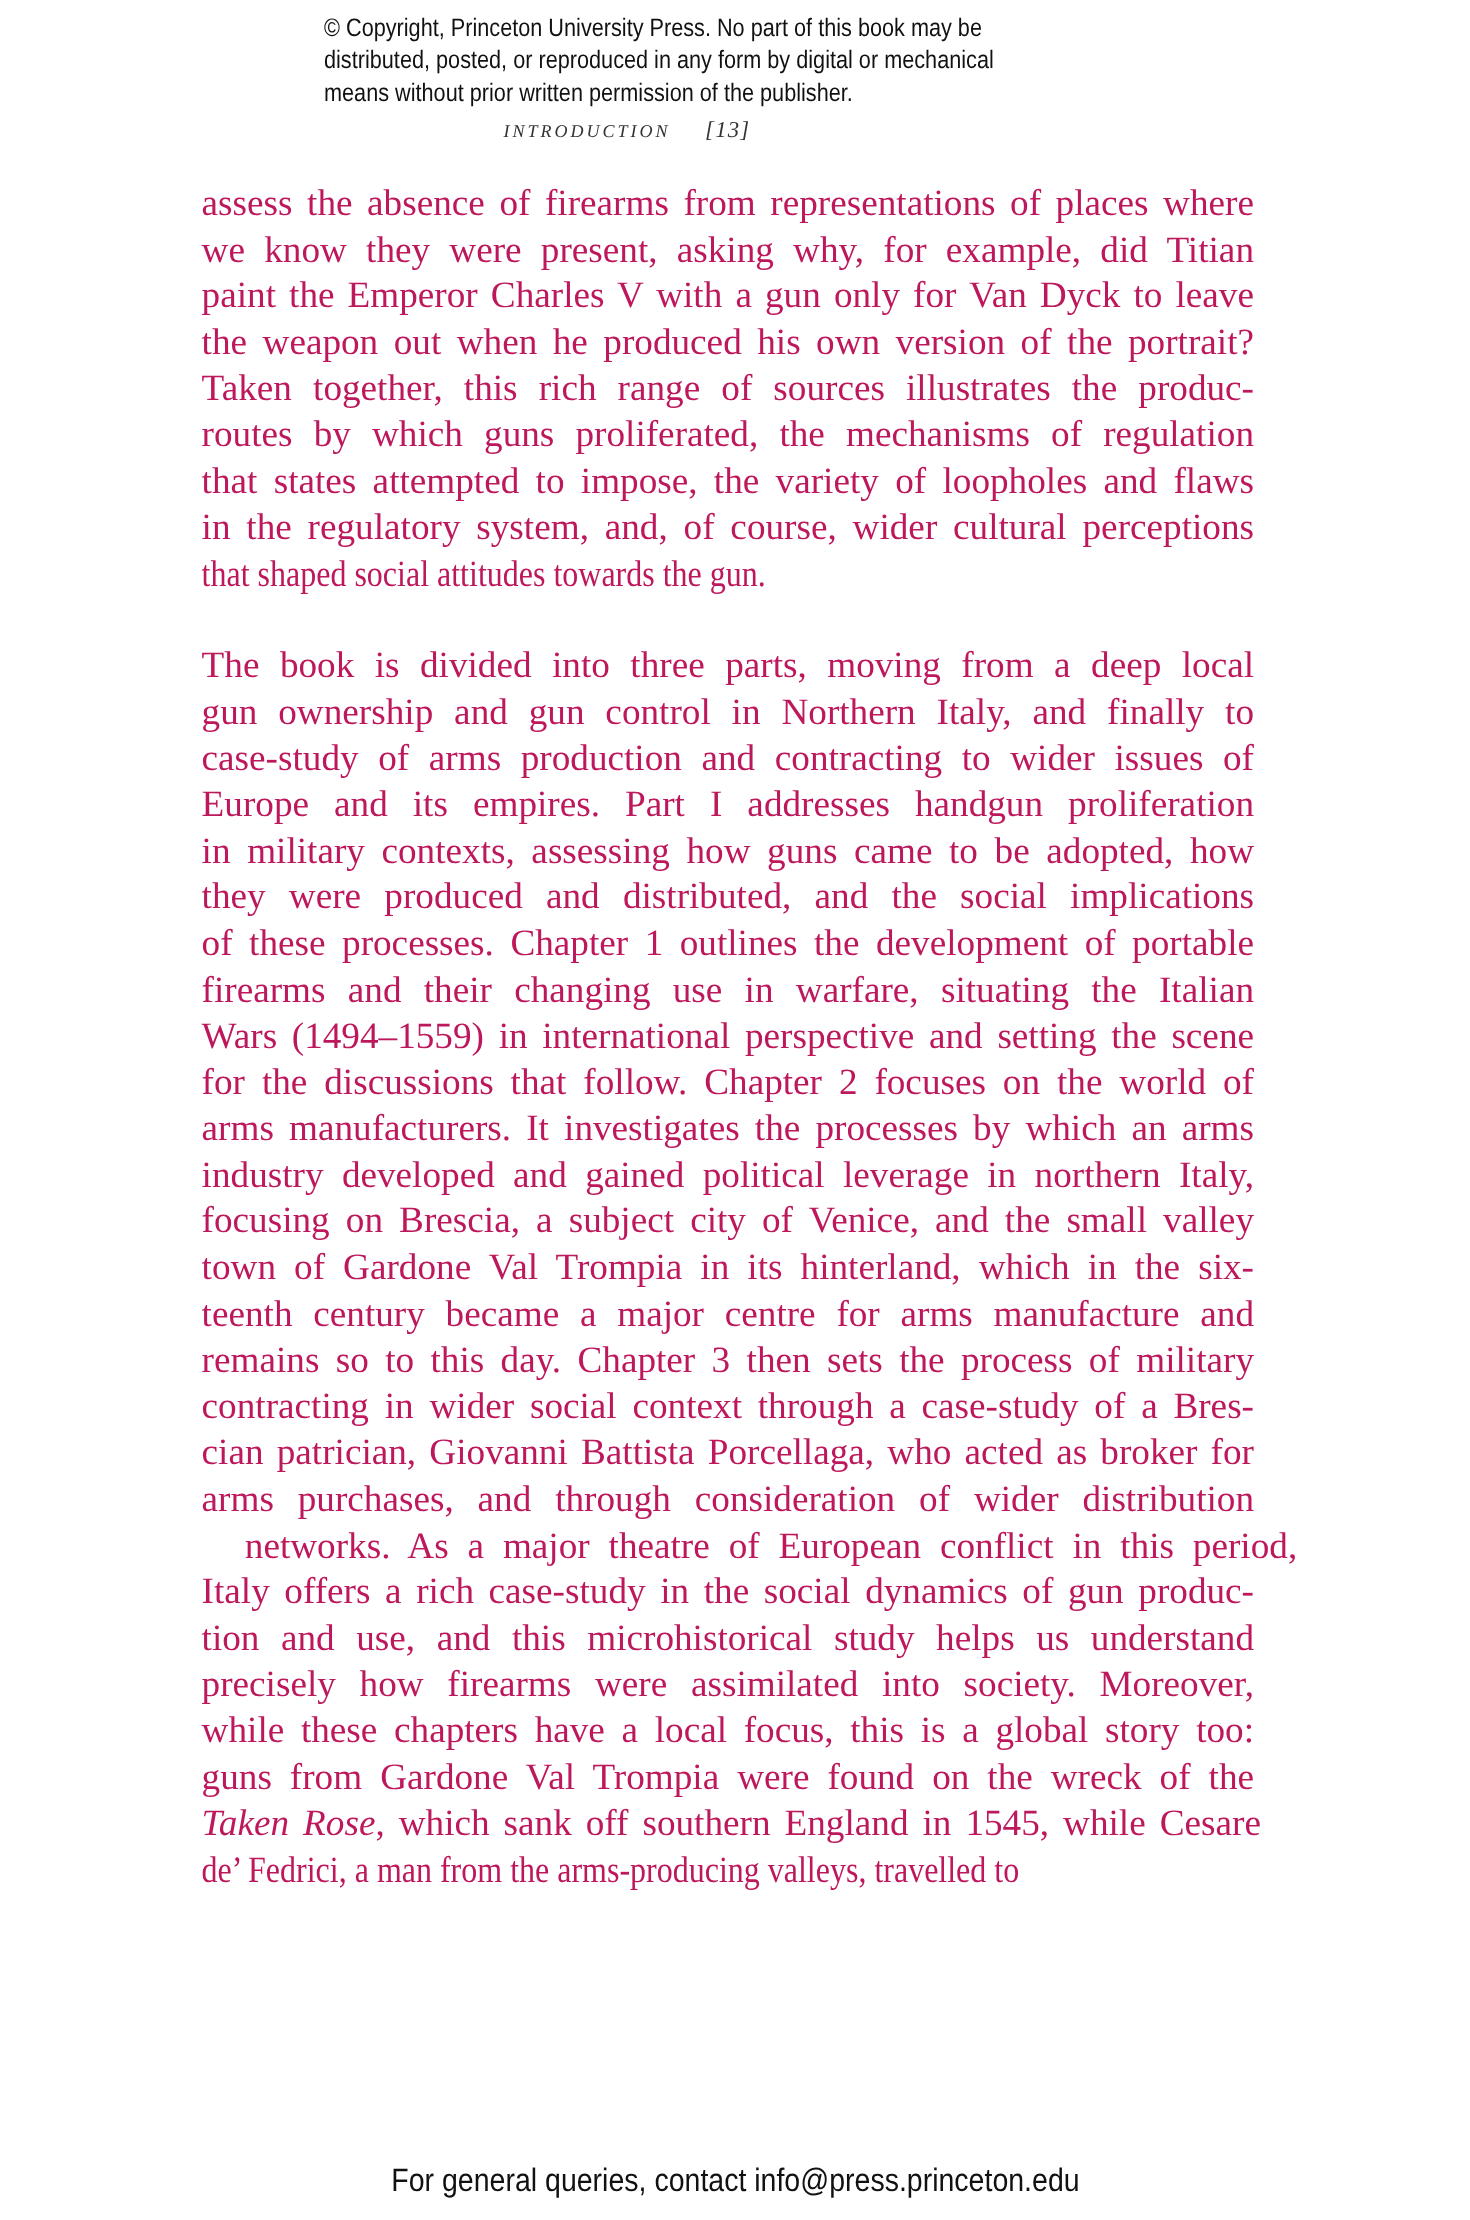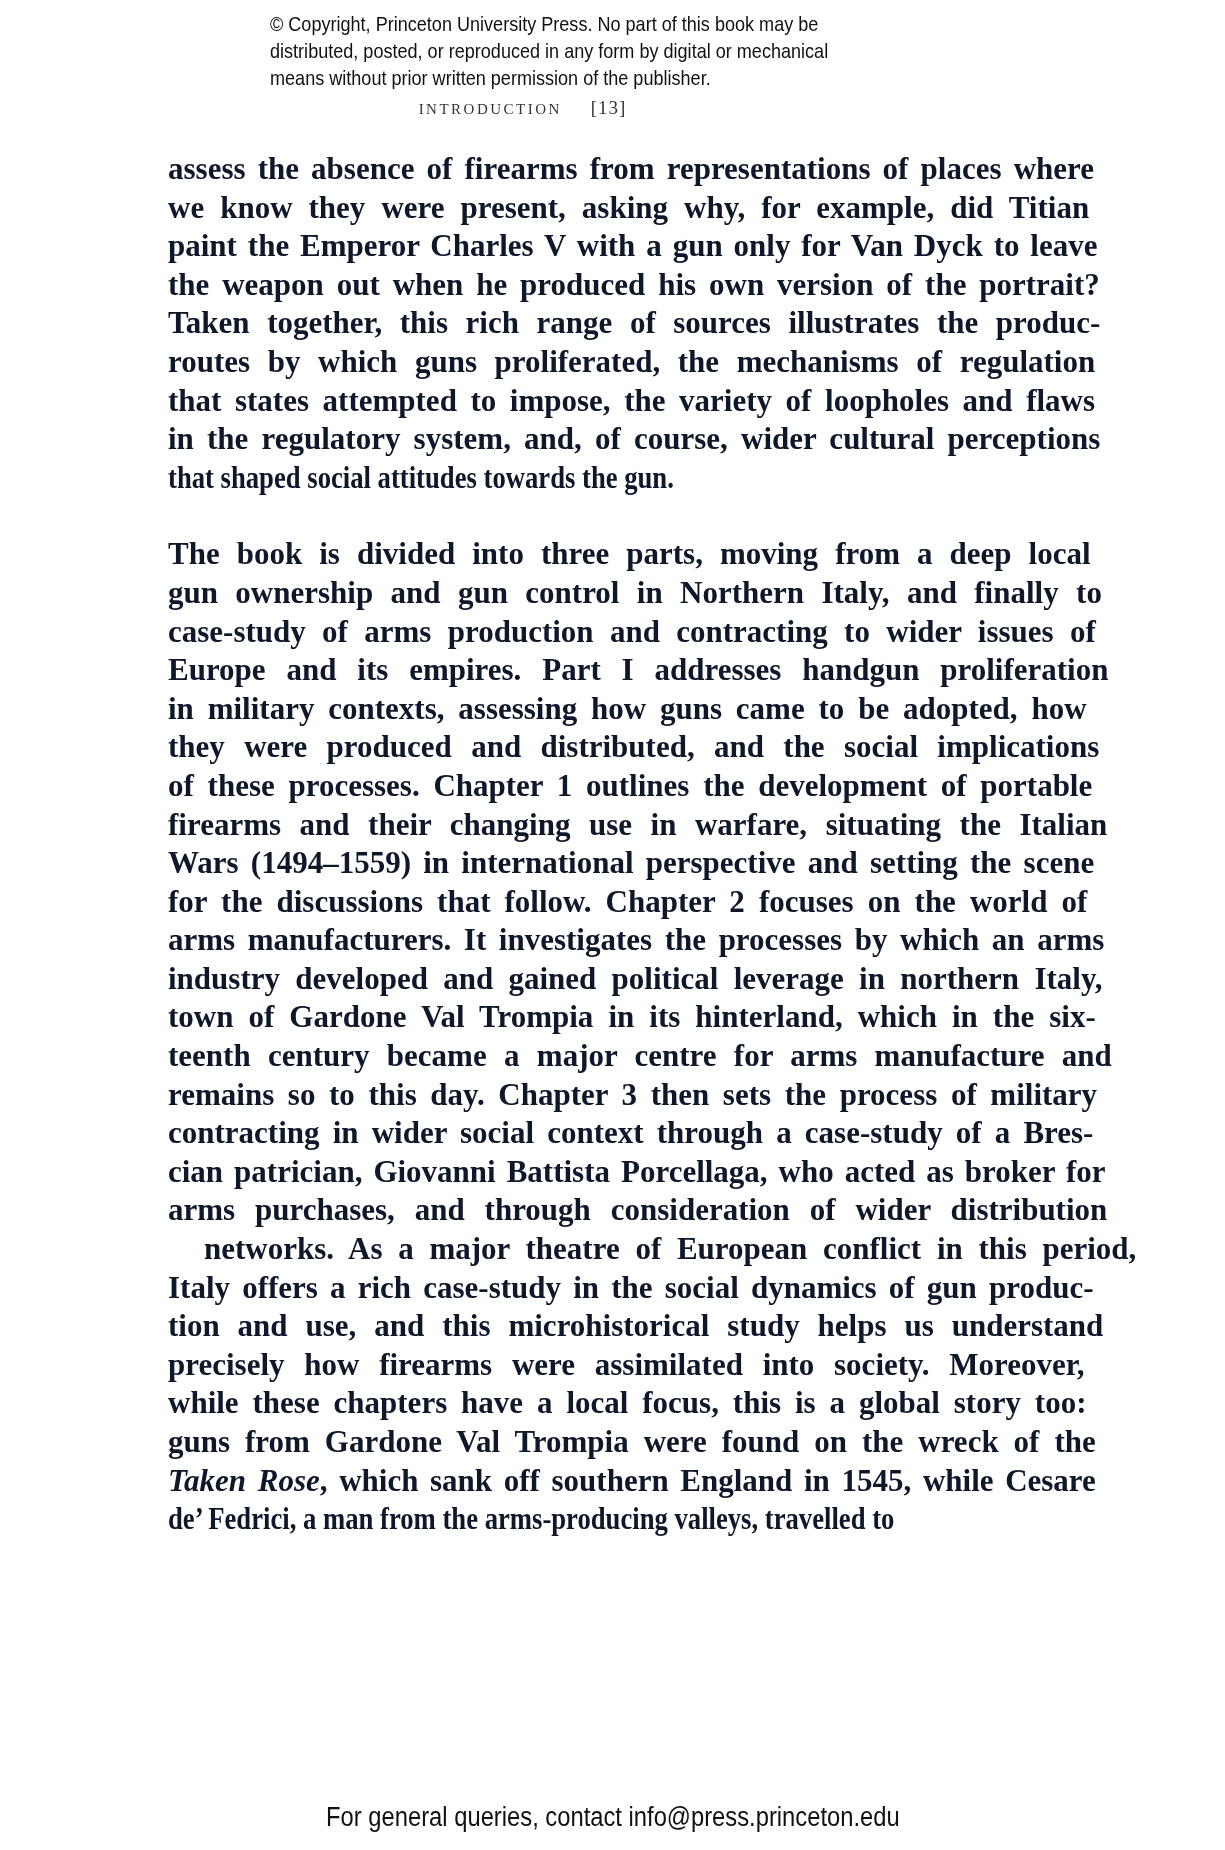--- a/index.html
+++ b/index.html
@@ -5,27 +5,27 @@
   html, body { margin: 0; padding: 0; background: #ffffff; }
   body { width: 1225px; height: 1850px; position: relative; overflow: hidden; color: #231f20; }
   .copyright {
     position: absolute; left: 270px; top: 10px; width: 720px;
     font-family: "Liberation Sans", sans-serif; font-size: 21px; line-height: 27px;
     color: #111; transform: scaleX(0.86); transform-origin: left top; width: 840px;
   }
   .copyright div { white-space: nowrap; }
   .running-head {
     position: absolute; left: 0; width: 1045px; top: 94px; text-align: center;
-    font-family: "Liberation Serif", serif; font-size: 19px; color: #333; letter-spacing: 2px;
+    font-family: "Liberation Serif", serif; font-size: 19px; color: #333; letter-spacing: 2px; font-style: italic;
   }
   .running-head .title { font-variant: small-caps; text-transform: lowercase; font-size: 22px; letter-spacing: 2.5px; }
   .running-head .page { margin-left: 22px; letter-spacing: 1px; }
   .body-text {
     position: absolute; left: 168px; width: 877px; top: 150px;
-    font-family: "Liberation Serif", serif; font-size: 31px; line-height: 38.6px; color: #0f172a; font-weight: bold;
+    font-family: "Liberation Serif", serif; font-size: 31px; line-height: 38.6px; color: #be185d;
   }
   .para { margin: 0; }
   .para + .para { margin-top: 38px; }
   .line {
     display: block; white-space: nowrap; text-align: justify; text-align-last: justify;
     height: 38.6px; overflow: visible;
   }
   .line.last { text-align-last: left; }
   .line .inner { display: inline-block; }
   em { font-style: italic; }
@@ -67,20 +67,21 @@
       <span class="line"><span class="inner" style="word-spacing: 8.5816px;">case-study of arms production and contracting to wider issues of</span></span>
       <span class="line"><span class="inner" style="word-spacing: 13.0996px;">Europe and its empires. Part I addresses handgun proliferation</span></span>
       <span class="line"><span class="inner" style="word-spacing: 6.08125px;">in military contexts, assessing how guns came to be adopted, how</span></span>
       <span class="line"><span class="inner" style="word-spacing: 11.5938px;">they were produced and distributed, and the social implications</span></span>
       <span class="line"><span class="inner" style="word-spacing: 6.00174px;">of these processes. Chapter 1 outlines the development of portable</span></span>
       <span class="line"><span class="inner" style="word-spacing: 10.7917px;">firearms and their changing use in warfare, situating the Italian</span></span>
       <span class="line"><span class="inner" style="word-spacing: 4.48242px;">Wars (1494–1559) in international perspective and setting the scene</span></span>
       <span class="line"><span class="inner" style="word-spacing: 6.33665px;">for the discussions that follow. Chapter 2 focuses on the world of</span></span>
       <span class="line"><span class="inner" style="word-spacing: 4.8559px;">arms manufacturers. It investigates the processes by which an arms</span></span>
       <span class="line"><span class="inner" style="word-spacing: 7.54492px;">industry developed and gained political leverage in northern Italy,</span></span>
+      <span class="line"><span class="inner" style="word-spacing: 5.66619px;">focusing on Brescia, a subject city of Venice, and the small valley</span></span>
       <span class="line"><span class="inner" style="word-spacing: 7.29545px;">town of Gardone Val Trompia in its hinterland, which in the six-</span></span>
       <span class="line"><span class="inner" style="word-spacing: 9.55903px;">teenth century became a major centre for arms manufacture and</span></span>
       <span class="line"><span class="inner" style="word-spacing: 5.88151px;">remains so to this day. Chapter 3 then sets the process of military</span></span>
       <span class="line"><span class="inner" style="word-spacing: 5.40469px;">contracting in wider social context through a case-study of a Bres-</span></span>
       <span class="line"><span class="inner" style="word-spacing: 3.23438px;">cian patrician, Giovanni Battista Porcellaga, who acted as broker for</span></span>
       <span class="line"><span class="inner" style="word-spacing: 12.1362px;">arms purchases, and through consideration of wider distribution</span></span>
       <span class="line"><span class="inner" style="word-spacing: 7.98281px; margin-left: 36px;">networks. As a major theatre of European conflict in this period,</span></span>
       <span class="line"><span class="inner" style="word-spacing: 4.41619px;">Italy offers a rich case-study in the social dynamics of gun produc-</span></span>
       <span class="line"><span class="inner" style="word-spacing: 10.1979px;">tion and use, and this microhistorical study helps us understand</span></span>
       <span class="line"><span class="inner" style="word-spacing: 11.9978px;">precisely how firearms were assimilated into society. Moreover,</span></span>

